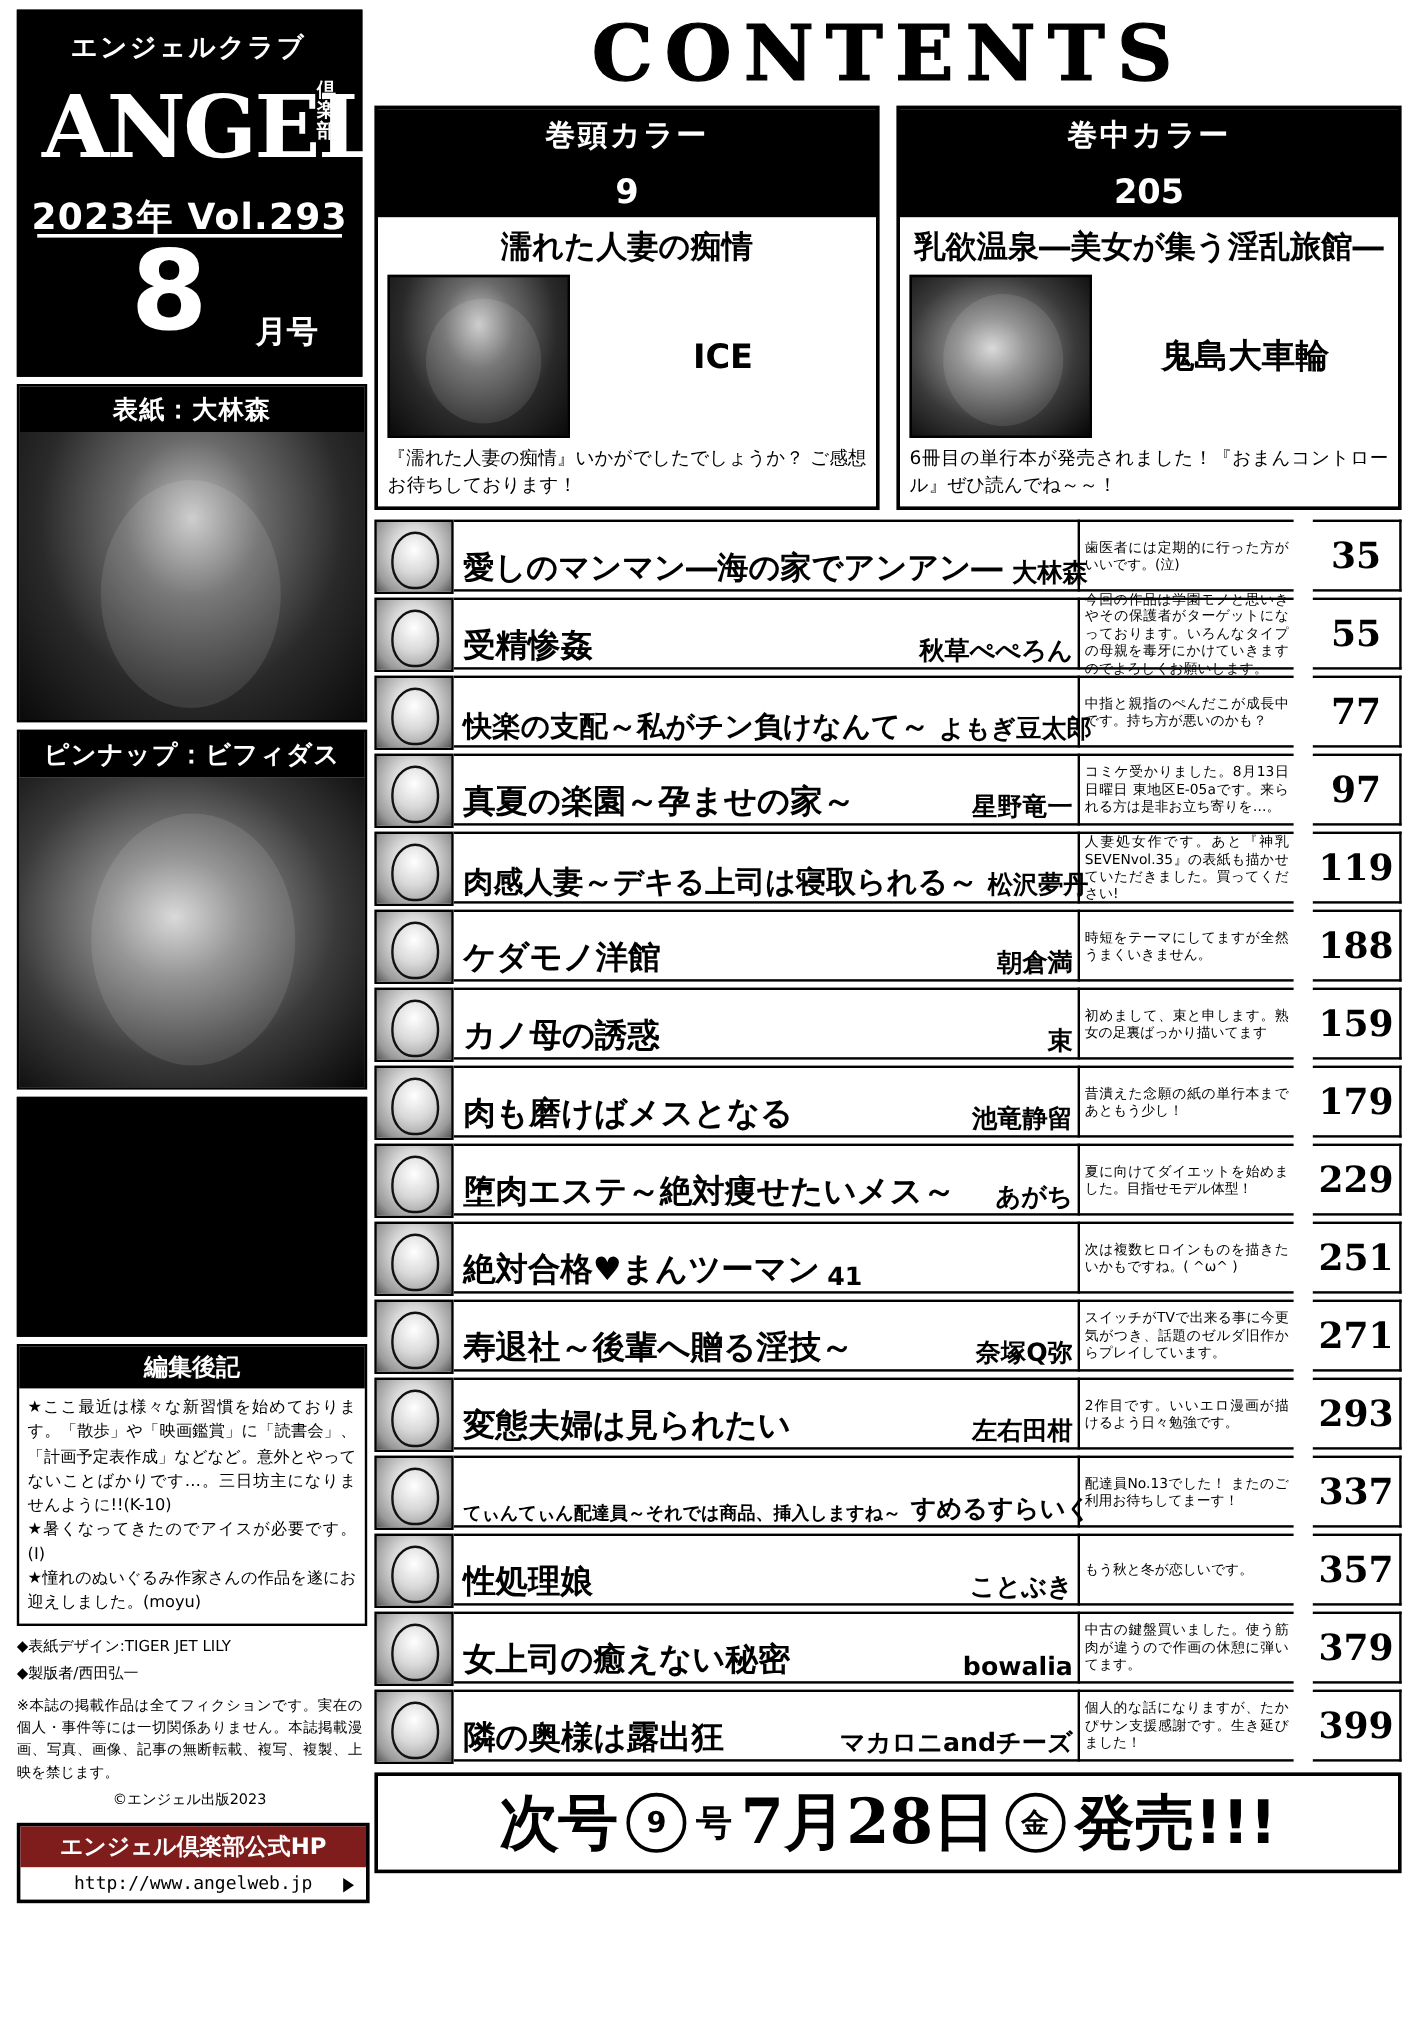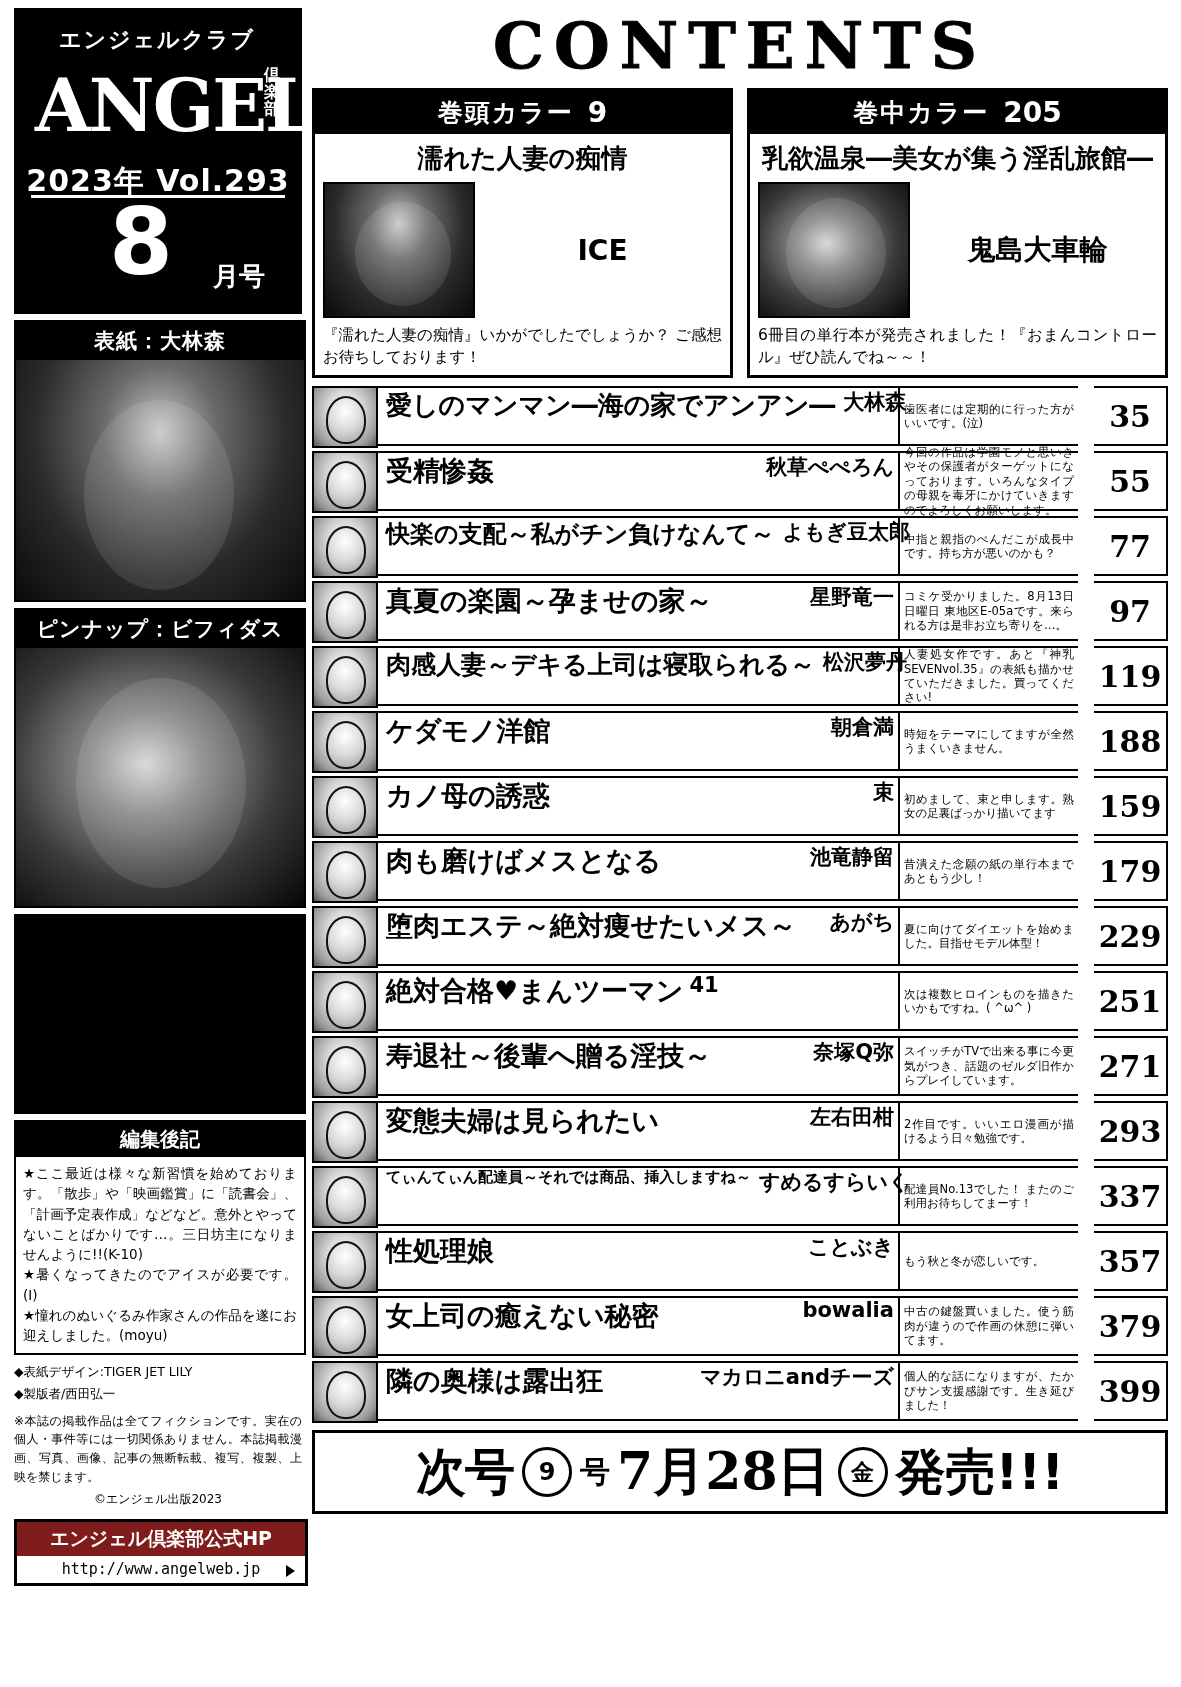--- a/index.html
+++ b/index.html
@@ -44,34 +44,34 @@
   .hp-url:after{content:"";position:absolute;right:10px;top:9px;border-left:9px solid #000;border-top:6px solid transparent;border-bottom:6px solid transparent;}
 
   
   .right-col{position:absolute;left:312px;top:10px;width:856px;}
 
   .contents-title{font-family:"DejaVu Serif","Liberation Serif",serif;font-weight:bold;font-size:64px;letter-spacing:10px;text-align:center;line-height:1;padding:4px 0 6px 0;
      -webkit-text-stroke:1px #000;}
 
   .color-row{display:flex;gap:14px;margin-top:4px;}
   .color-box{flex:1;border:3px solid #000;}
-  .cb-head{background:#000;color:#fff;display:flex;justify-content:center;align-items:center;gap:14px;padding:5px 0;}
+  .cb-head{background:#000;color:#fff;display:flex;justify-content:center;align-items:center;gap:14px;padding:5px 0;flex-direction:column;}
   .cb-head .lbl{font-size:25px;font-weight:bold;letter-spacing:2px;}
   .cb-head .num{font-size:28px;font-weight:bold;}
   .cb-title{text-align:center;font-size:26px;font-weight:bold;padding:7px 4px 2px 4px;letter-spacing:0px;}
   .cb-main{display:flex;align-items:center;padding:4px 8px 6px 8px;gap:8px;}
   .cb-thumb{width:148px;height:132px;border:2px solid #000;overflow:hidden;position:relative;background:#111;flex:none;}
   .cb-author{flex:1;text-align:center;font-size:28px;font-weight:bold;}
   .cb-note{font-size:15.5px;line-height:1.42;padding:0 8px 7px 8px;text-align:justify;}
 
   
   .list{margin-top:8px;display:flex;flex-direction:column;gap:5px;}
   .row{display:flex;align-items:stretch;height:60px;}
   .thumb{width:62px;height:58px;border:2px solid #000;flex:none;overflow:hidden;position:relative;background:#ddd;}
-  .rowmain{flex:1;border:2px solid #000;border-left:none;display:flex;align-items:flex-start;padding:0 4px 0 8px;min-width:0;}
+  .rowmain{flex:1;border:2px solid #000;border-left:none;display:flex;align-items:flex-end;padding:0 4px 0 8px;min-width:0;}
   .title{font-size:27px;font-weight:bold;letter-spacing:0px;white-space:nowrap;}
   .author{font-size:21px;font-weight:bold;margin-left:auto;padding-left:8px;white-space:nowrap;}
   .comment{width:170px;flex:none;font-size:11.5px;line-height:1.26;padding:2px 4px;border-top:2px solid #000;border-bottom:2px solid #000;display:flex;align-items:center;text-align:justify;}
   .pagenum{width:72px;flex:none;border:2px solid #000;border-left:none;display:flex;align-items:center;justify-content:center;font-size:30px;font-weight:bold;font-family:"DejaVu Serif","Liberation Serif",serif;margin-left:16px;}
   .inline-num{font-size:21px;font-weight:bold;margin-left:6px;}
 
   
   .next{margin-top:9px;border:3px solid #000;height:78px;display:flex;align-items:center;justify-content:center;gap:8px;}
   .next .ji{font-size:50px;font-weight:bold;letter-spacing:-1px;}
   .next .circ{width:44px;height:44px;border:3px solid #000;border-radius:50%;display:flex;align-items:center;justify-content:center;font-size:24px;font-weight:bold;}

